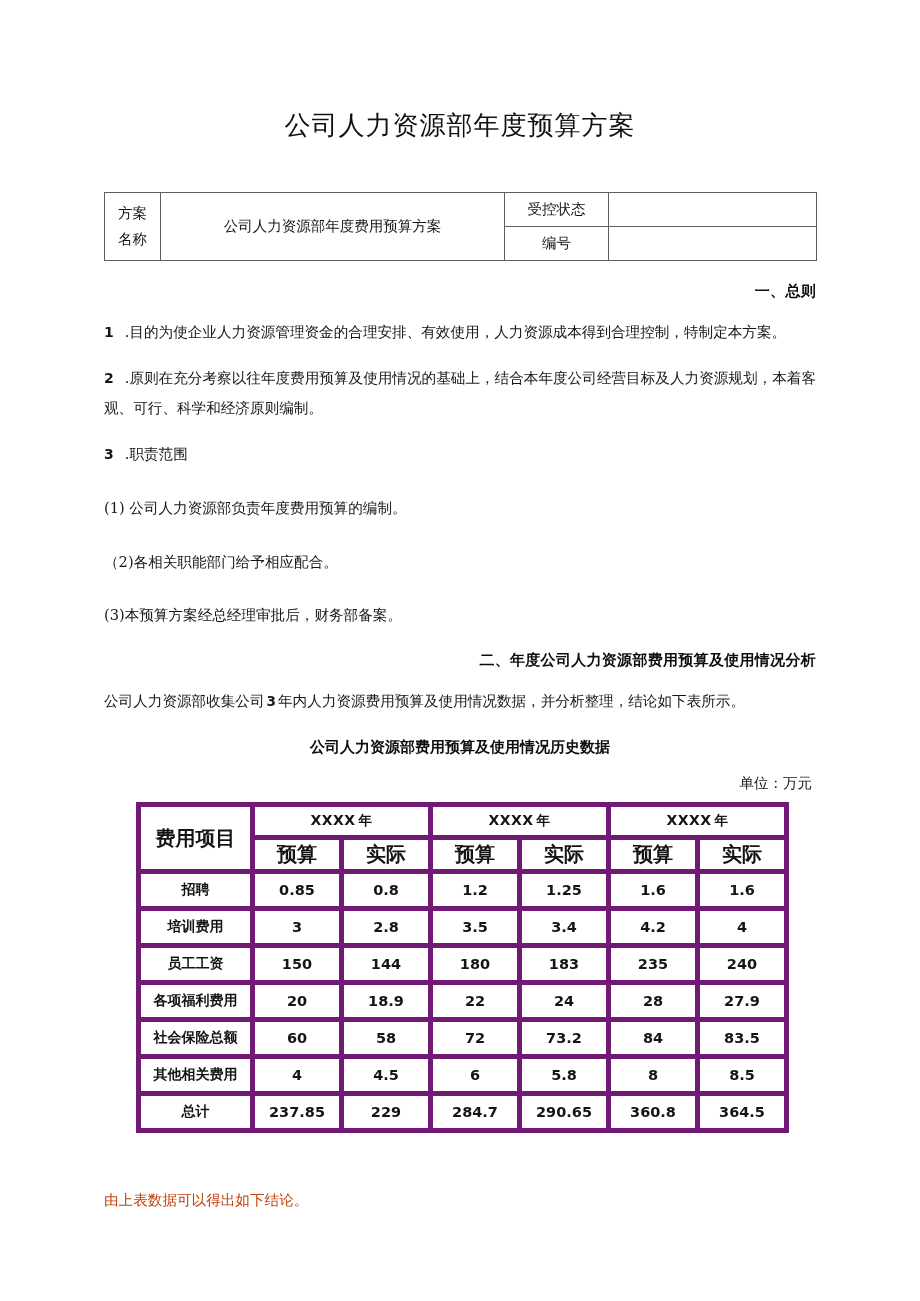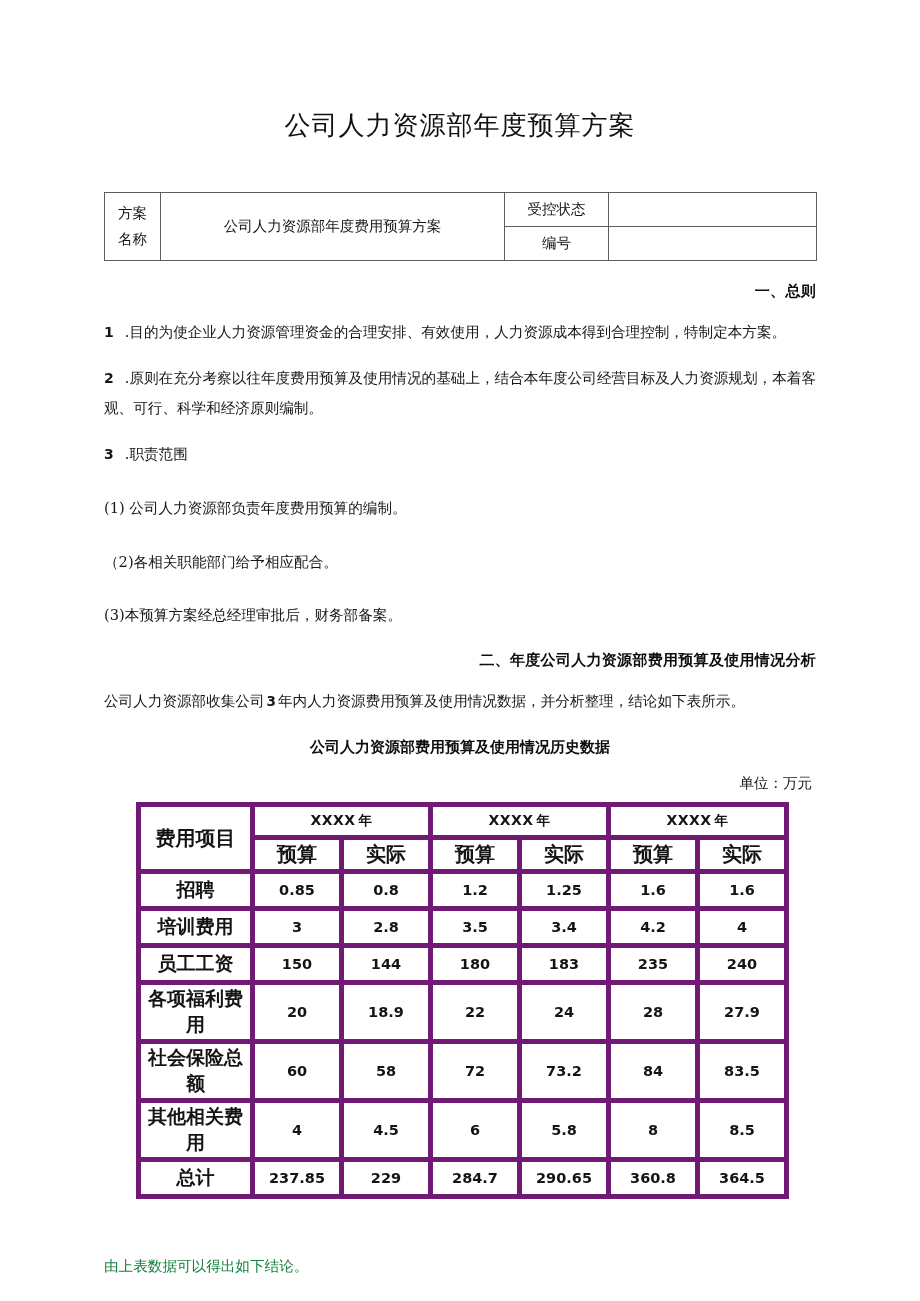--- a/index.html
+++ b/index.html
@@ -143,30 +143,30 @@
     font-size: 13.5px;
     padding-left: 3px;
   }
   .data-table td {
     height: 37px;
     font-family: "DejaVu Sans", "Liberation Sans", sans-serif;
     font-size: 14.5px;
   }
   .data-table td.rowlabel {
     font-family: "DejaVu Serif", "Liberation Serif", serif;
-    font-size: 19px;
+    font-size: 14px;
   }
   .col-item { width: 114px; }
   .col-val  { width: 89px; }
 
   .closing {
     margin: 58px 0 0 0;
     font-family: "DejaVu Serif", "Liberation Serif", serif;
     font-size: 14.6px;
-    color: #15803d;
+    color: #c2410c;
   }
 </style>
 </head>
 <body>
 
 <div class="page">
 
   <h1 class="doc-title">公司人力资源部年度预算方案</h1>
 
   <table class="header-table">

